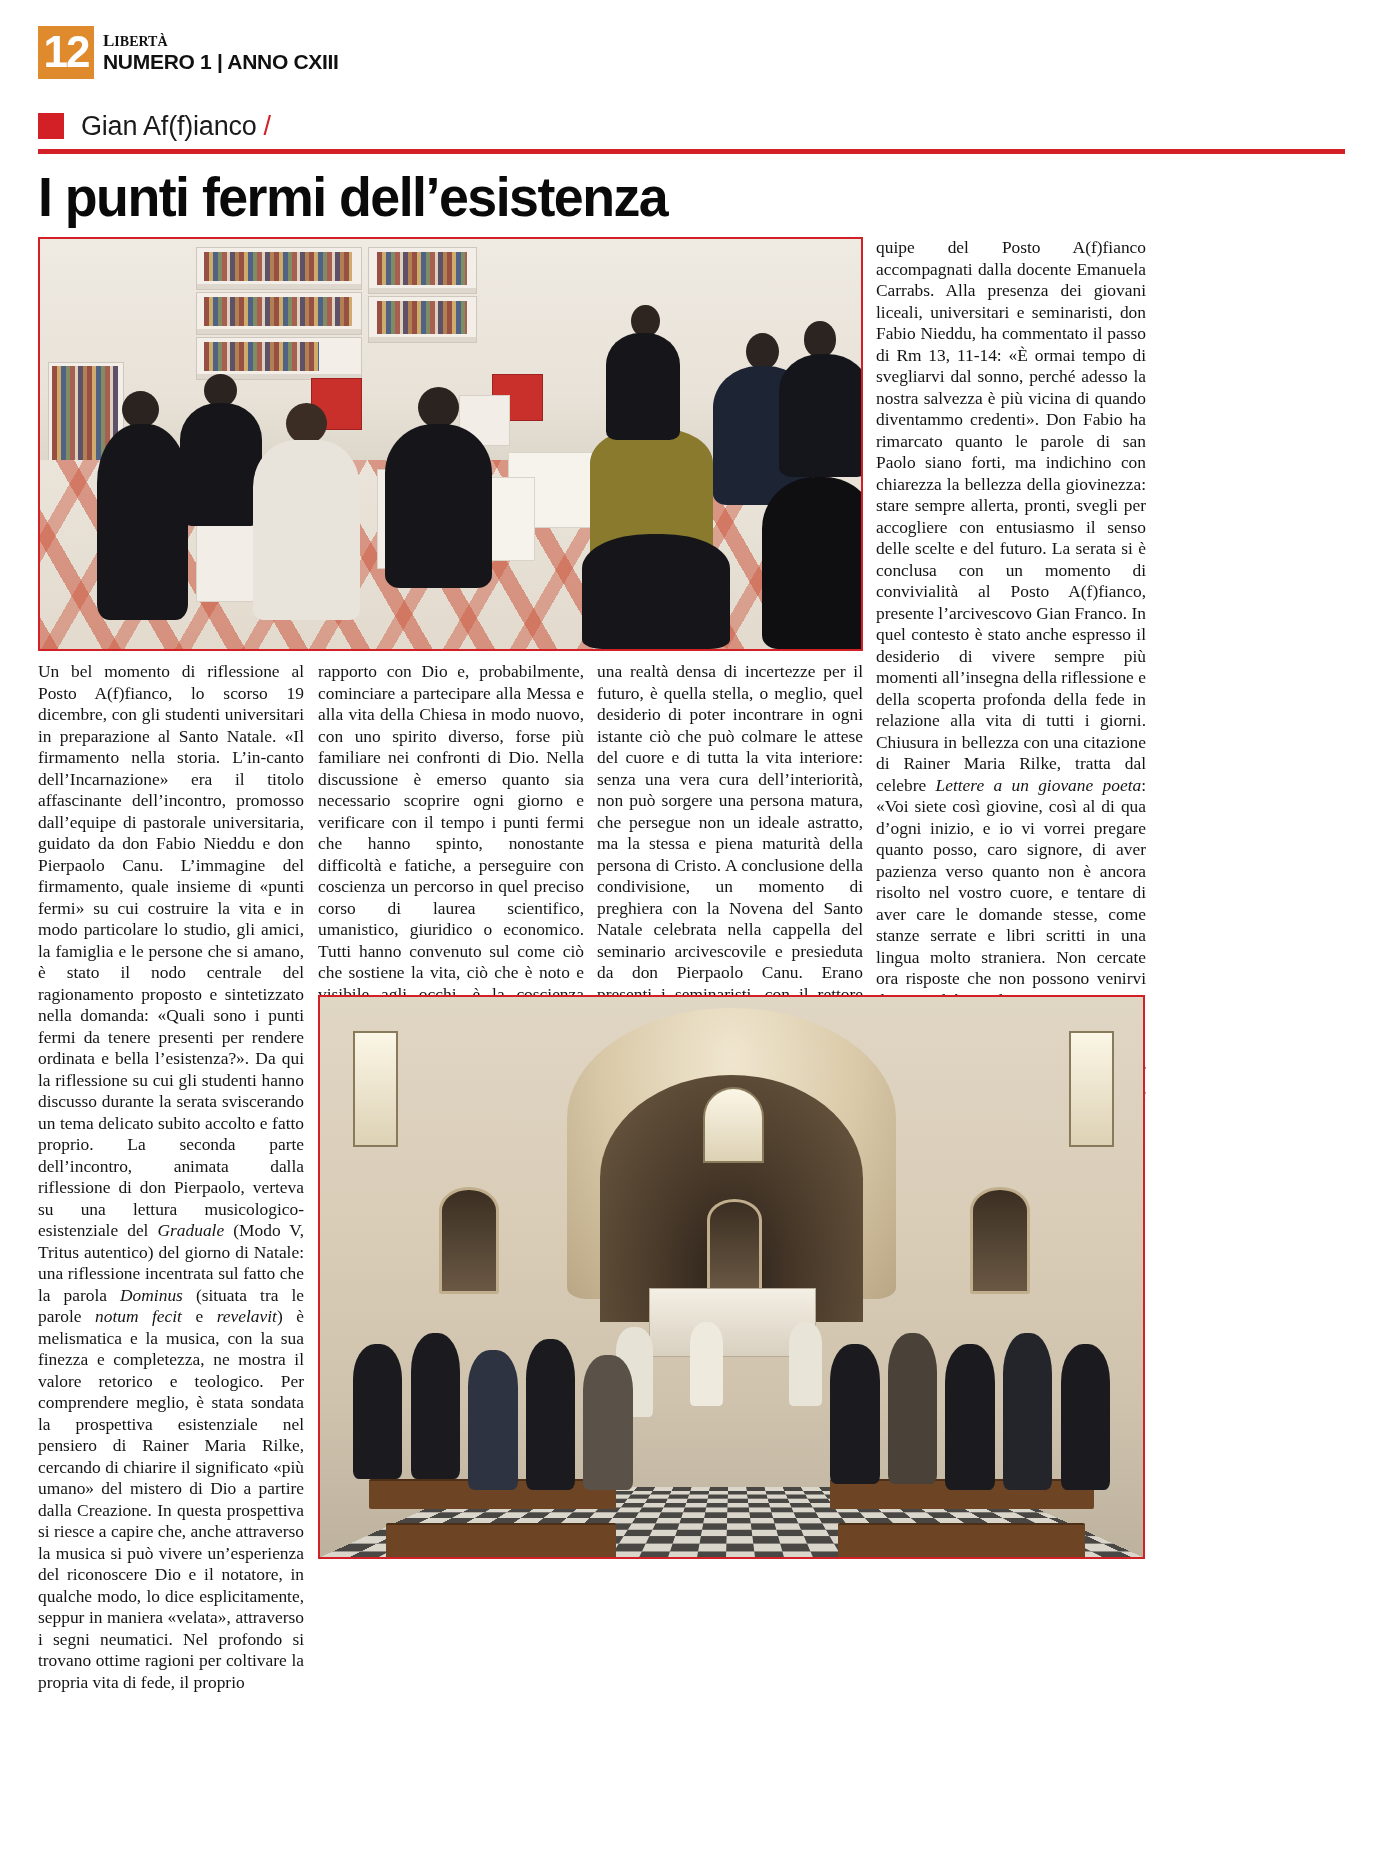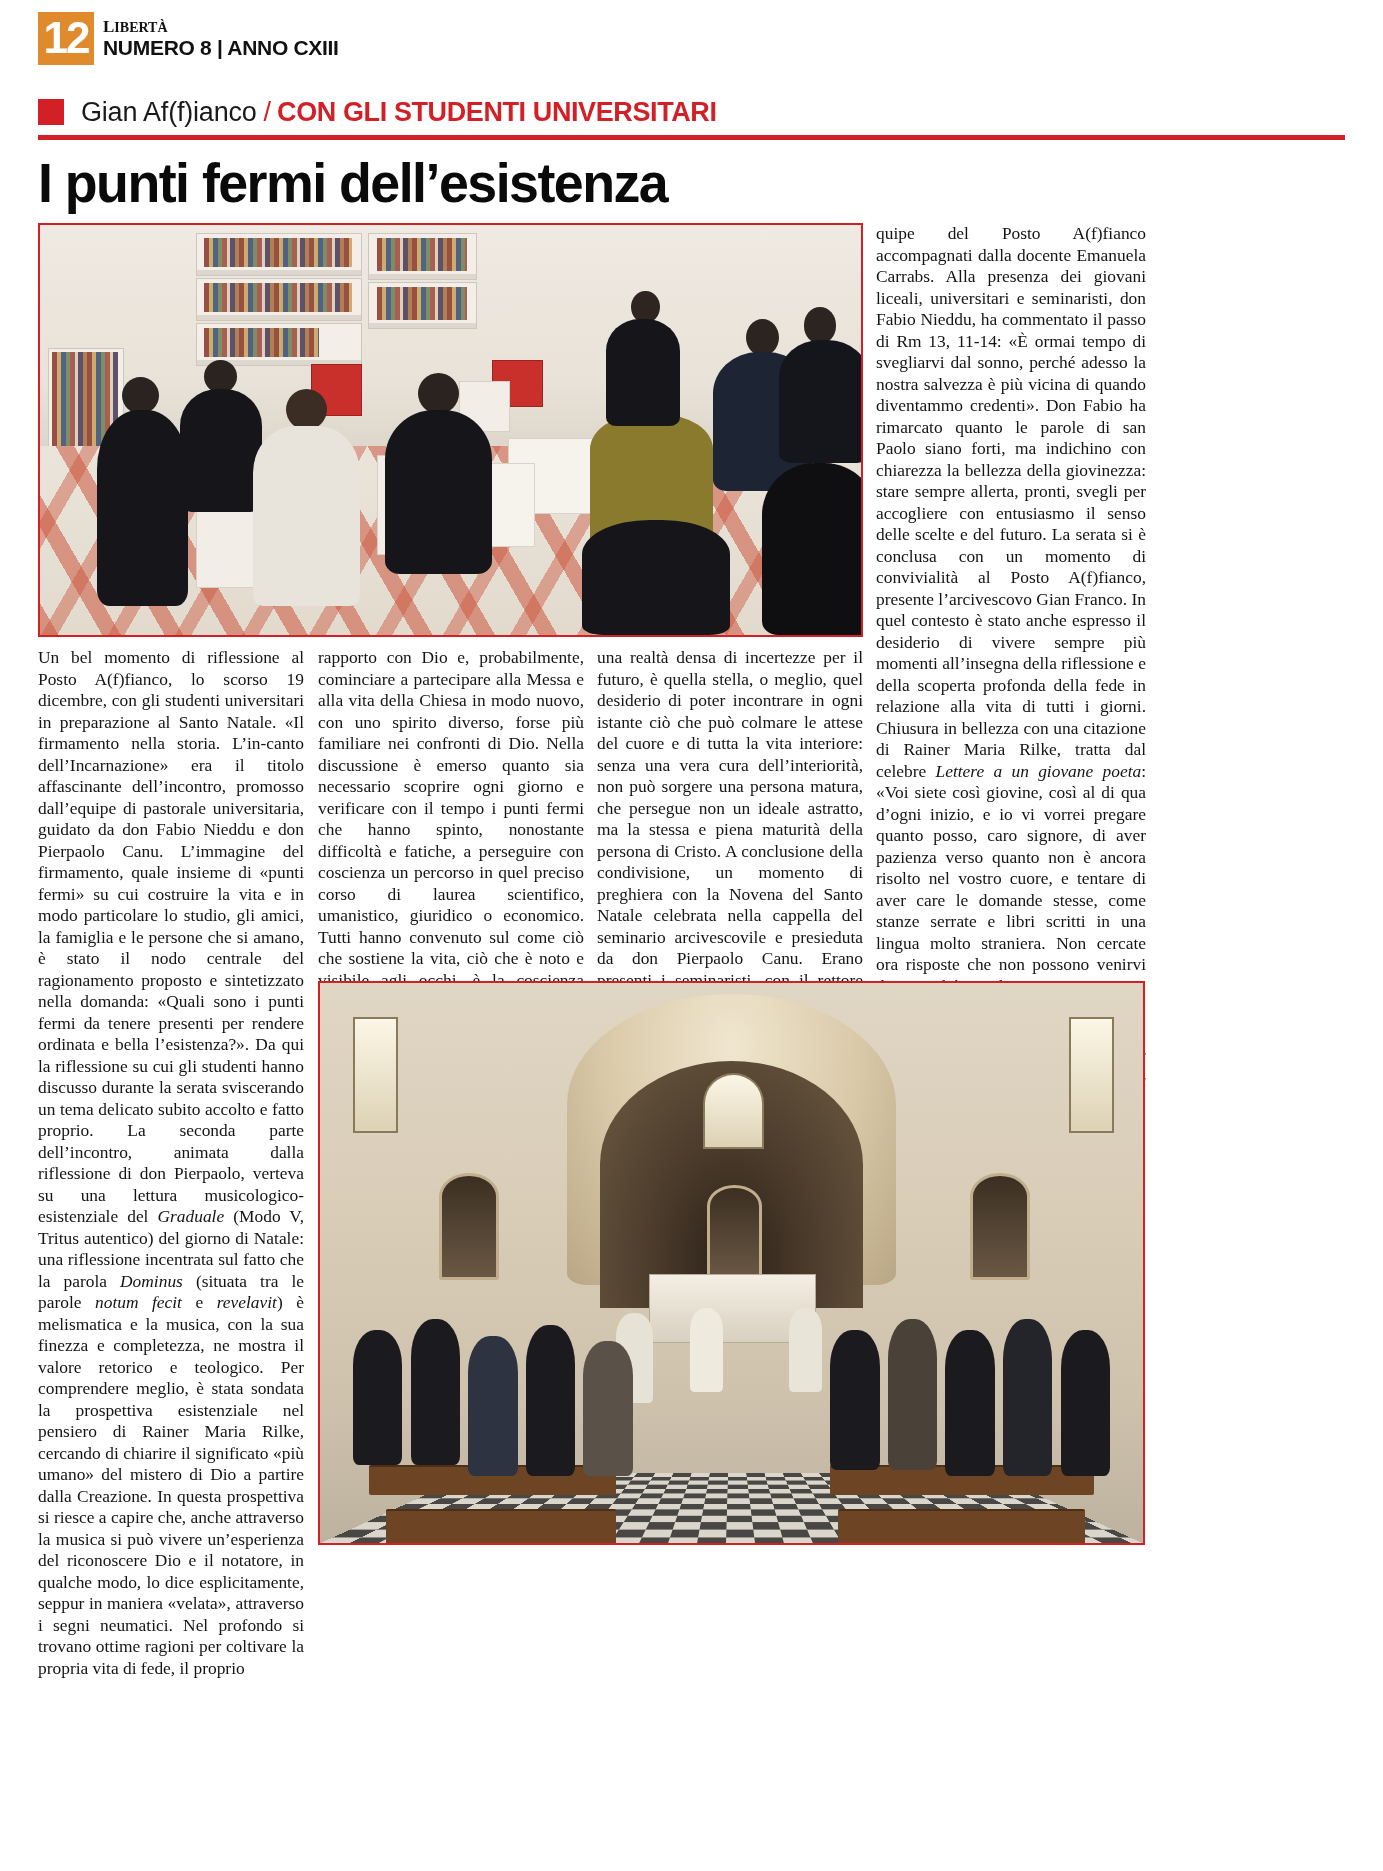--- a/index.html
+++ b/index.html
@@ -20,21 +20,21 @@
     width: 1383px;
     height: 1871px;
     box-sizing: border-box;
     padding: 0 38px;
   }
 
   
   .masthead {
     display: flex;
     align-items: flex-start;
-    padding-top: 12px;
+    padding-top: 26px;
     height: 62px;
   }
   .page-number-box {
     width: 56px;
     height: 53px;
     background: #e08a2e;
     color: #ffffff;
     font-family: "Liberation Sans", "DejaVu Sans", sans-serif;
     font-weight: bold;
     font-size: 44px;
@@ -284,29 +284,28 @@
 </style>
 </head>
 <body>
 
 <div class="page">
 
   <div class="masthead">
     <div class="page-number-box">12</div>
     <div class="masthead-text">
       <div class="brand">LibertÀ</div>
-      <div class="issue">NUMERO 8 | ANNO CXIII</div>
+      <div class="issue">NUMERO 1 | ANNO CXIII</div>
     </div>
   </div>
 
   <div class="kicker">
     <span class="kicker-square"></span>
     <span class="kicker-main">Gian Af(f)ianco</span>
     <span class="kicker-slash">/</span>
-    <span class="kicker-red">CON GLI STUDENTI UNIVERSITARI</span>
   </div>
   <div class="rule-red"></div>
 
   <h1 class="headline">I punti fermi dell’esistenza</h1>
 
   <div class="content">
 
     <div class="photo photo-top">
       <div class="ph1">
         <div class="shelf" style="left:19%;top:2%;width:20%;height:10%"></div>

